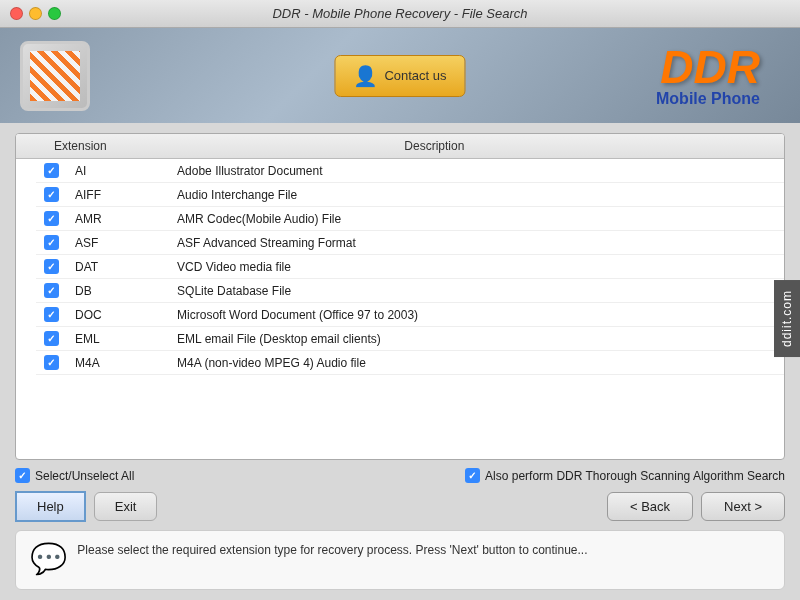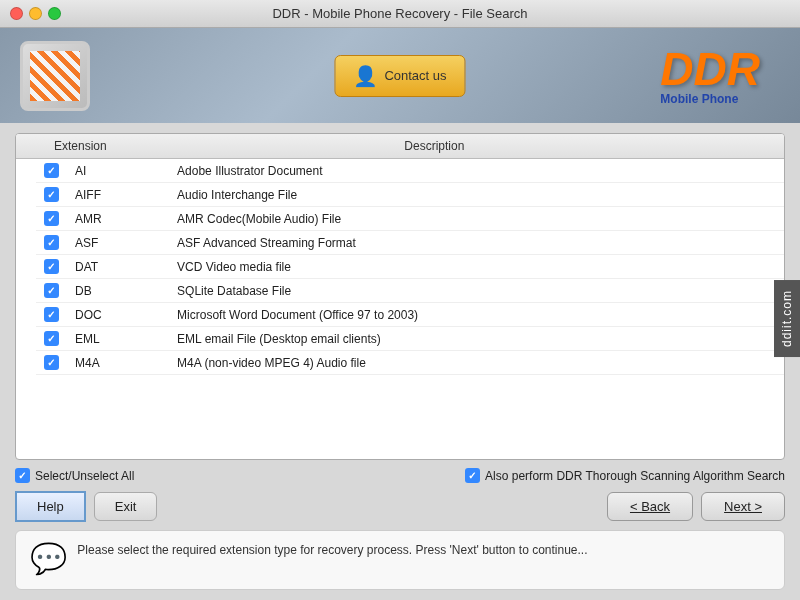--- a/index.html
+++ b/index.html
@@ -29,21 +29,21 @@
       gap: 6px;
     }
     .tb-btn {
       width: 13px; height: 13px;
       border-radius: 50%;
       border: 1px solid rgba(0,0,0,0.2);
     }
     .tb-close { background: #ff5f57; }
     .tb-min { background: #febc2e; }
     .tb-max { background: #28c840; }
-    .titlebar-title { font-size: 13px; color: #333; }
+    .titlebar-title { font-size: 13px; color: #333; font-style: italic; }
 
     
     .header {
       background: linear-gradient(135deg, #8899aa 0%, #aabbcc 40%, #99aabb 60%, #778899 100%);
       height: 95px;
       display: flex;
       align-items: center;
       padding: 10px 20px;
       position: relative;
     }
@@ -90,21 +90,21 @@
     }
     .brand-ddr {
       font-size: 46px;
       font-weight: 900;
       color: #ff7700;
       line-height: 1;
       text-shadow: 2px 2px 4px rgba(0,0,0,0.3);
       font-style: italic;
     }
     .brand-sub {
-      font-size: 12px;
+      font-size: 16px;
       font-weight: 600;
       color: #2244aa;
       text-align: left;
     }
 
     
     .side-tab {
       position: fixed;
       right: 0;
       top: 280px;
@@ -237,21 +237,20 @@
       border-radius: 0;
     }
     .btn-spacer { flex: 1; }
     .btn-nav {
       padding: 6px 22px;
       background: linear-gradient(to bottom, #f0f0f0, #d8d8d8);
       border: 1px solid #999;
       border-radius: 6px;
       cursor: pointer;
       font-size: 13px;
-      text-decoration: underline;
     }
 
     
     .info-box {
       background: #f8f8f8;
       border: 1px solid #ccc;
       border-radius: 6px;
       padding: 10px 14px;
       display: flex;
       align-items: flex-start;

